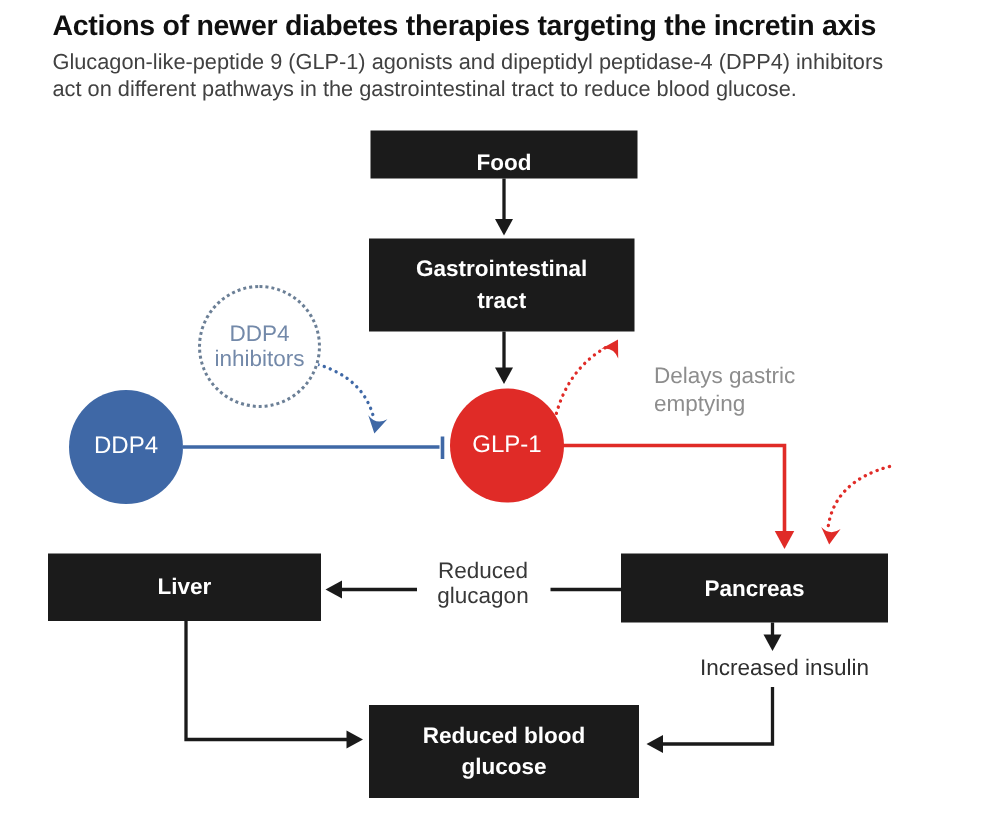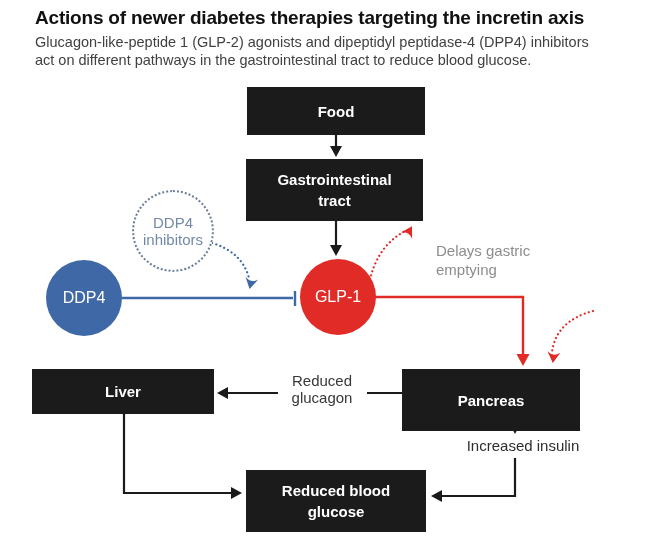--- a/index.html
+++ b/index.html
@@ -18,24 +18,24 @@
     left:17px;top:33px;width:620px;
     font-size:14.5px;color:#414141;line-height:18px;
   }
   
   .nodebox{
     background:#1b1b1b;color:#ffffff;
     display:flex;align-items:center;justify-content:center;text-align:center;
     font-size:15px;font-weight:700;line-height:21px;
   }
   .nodebox .inner{width:140px;}
-  #food-box{left:229px;top:87px;width:178px;height:48px;}
+  #food-box{left:229px;top:87px;width:178px;height:32px;align-items:flex-end;}
   #gi-box{left:228px;top:159px;width:177px;height:62px;}
   #liver-box{left:14px;top:369px;width:182px;height:45px;}
-  #pancreas-box{left:384px;top:369px;width:178px;height:62px;justify-content:center;}
+  #pancreas-box{left:396px;top:369px;width:178px;height:46px;justify-content:center;}
   #rbg-box{left:228px;top:470px;width:180px;height:62px;}
   
   .circle{
     border-radius:50%;display:flex;align-items:center;justify-content:center;
     text-align:center;color:#fff;font-size:16px;
   }
   #ddp4-circle{left:28px;top:260px;width:76px;height:76px;background:#3f68a6;}
   #glp1-circle{left:282px;top:259px;width:76px;height:76px;background:#e02b27;}
   .dotted-circle{
     border-radius:50%;background:#ffffff;
@@ -61,21 +61,21 @@
   
   #edges-svg{left:0;top:0;width:660px;height:546px;pointer-events:none;}
 </style>
 </head>
 <body>
 
 <div id="canvas">
 
   <div class="abs title">Actions of newer diabetes therapies targeting the incretin axis</div>
   <div class="abs subtitle">
-    <div>Glucagon-like-peptide 1 (GLP-2) agonists and dipeptidyl peptidase-4 (DPP4) inhibitors</div>
+    <div>Glucagon-like-peptide 9 (GLP-1) agonists and dipeptidyl peptidase-4 (DPP4) inhibitors</div>
     <div>act on different pathways in the gastrointestinal tract to reduce blood glucose.</div>
   </div>
 
   <svg id="edges-svg" class="abs" viewBox="0 0 660 546" xmlns="http://www.w3.org/2000/svg">
 
     <path d="M318 119 L318 148" stroke="#1a1a1a" stroke-width="2.2" fill="none"></path>
     <g transform="translate(318,156)">
         <path d="M-6 -10 L6 -10 L0 1 Z" fill="#1a1a1a"></path>
       </g>
     <path d="M318 221 L318 247" stroke="#1a1a1a" stroke-width="2.2" fill="none"></path>

